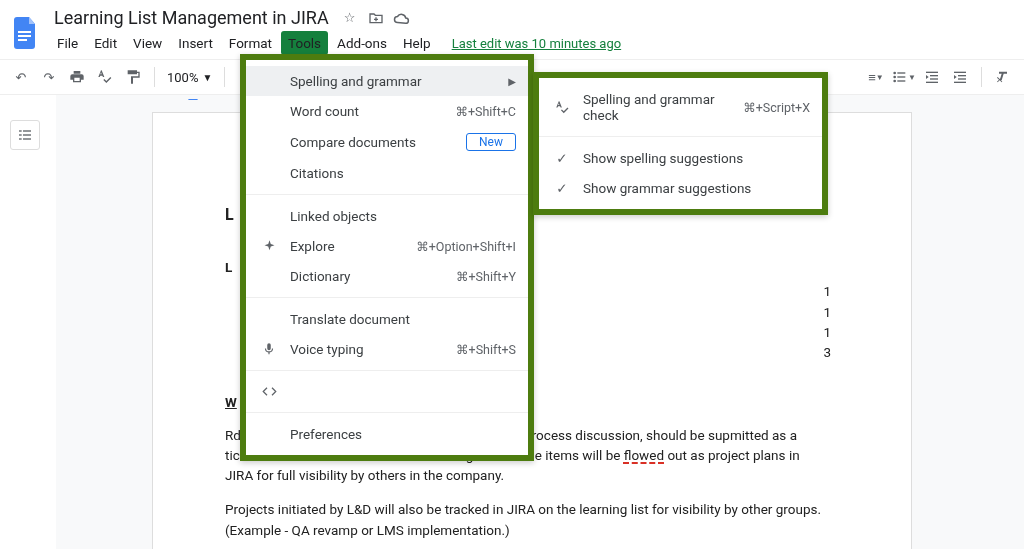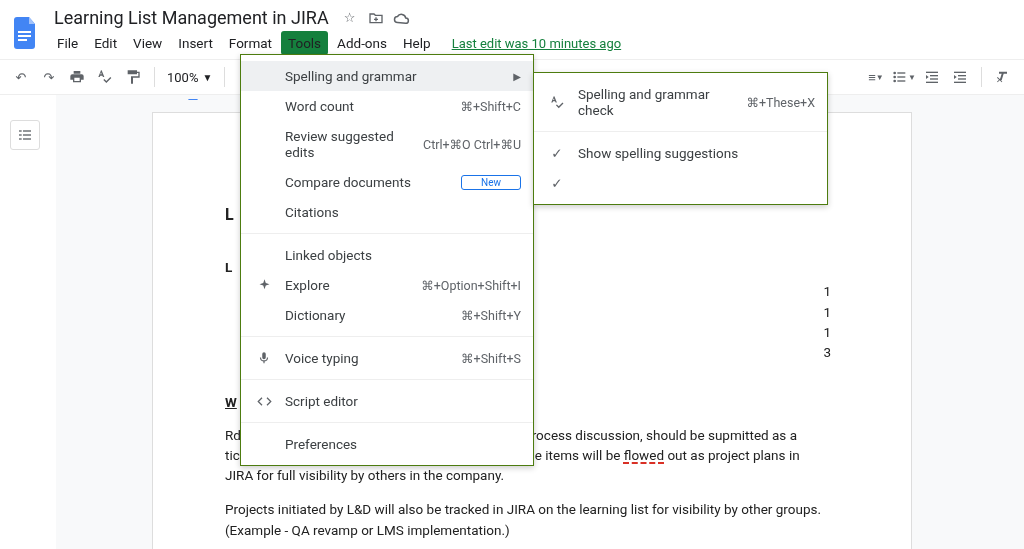--- a/index.html
+++ b/index.html
@@ -39,29 +39,29 @@
   .page-area { position:absolute; left:56px; right:0; top:100px; bottom:0; background:#f8f9fa; overflow:hidden;}
   .page { background:#fff; width: 760px; min-height:600px; margin: 12px auto 0 96px; border:1px solid #ddd; padding: 90px 80px 40px 72px; font-family: Arial, sans-serif; font-size:13.5px; color:#222; line-height:1.5;}
   .doc-h { font-size:16px; font-weight:bold; margin-bottom:30px;}
   .toc-row { display:flex; }
   .toc-row .pg { margin-left:auto;}
   .section-h { font-weight:bold; text-decoration:underline; margin:30px 0 12px 0;}
   .para { margin-bottom:14px;}
   .squig { text-decoration: underline dashed #d93025 1.5px; text-underline-offset:3px;}
 
   
-  .menu { position:absolute; top:54px; left:240px; width:294px; background:#fff; border:1px solid #4d7c0f; box-shadow: 0 2px 6px rgba(0,0,0,.2); z-index:20; padding: 6px 0;}
+  .menu { position:absolute; top:54px; left:240px; width:294px; background:#fff; border:6px solid #4d7c0f; box-shadow: 0 2px 6px rgba(0,0,0,.2); z-index:20; padding: 6px 0;}
   .mrow { display:flex; align-items:center; padding: 7px 12px 7px 14px; font-size:13.5px; color:#3c4043; cursor:pointer; gap:12px; position:relative;}
   .mrow.hl { background:#eef0f2;}
   .mrow .icon { width:18px; display:flex;align-items:center;justify-content:center; color:#5f6368; flex-shrink:0;}
   .mrow .label { flex:1;}
   .mrow .shortcut { color:#5f6368; font-size:12.5px; }
   .mrow .arrow { color:#5f6368; font-size:10px;}
   .msep { height:1px; background:#eee; margin:6px 0;}
-  .new-badge { border:1px solid #1a73e8; color:#1a73e8; font-size:10px; padding:1px 19px; border-radius:3px;}
+  .new-badge { border:1px solid #1a73e8; color:#1a73e8; font-size:12px; padding:1px 12px; border-radius:3px;}
 
   .submenu { left: 533px; top:72px; width:295px;}
 </style>
 </head>
 <body>
 
 <div class="header">
   <div class="logo">
     <svg viewBox="0 0 24 32">
         <path fill="#4285f4" d="M3 0h12l6 7v22a3 3 0 0 1-3 3H3a3 3 0 0 1-3-3V3a3 3 0 0 1 3-3z"></path>
@@ -218,25 +218,20 @@
       <span class="label">Spelling and grammar</span>
       <span class="arrow">▶</span>
   </div>
   <div class="mrow">
     <span class="icon"></span>
       <span class="label">Word count</span>
       <span class="shortcut">⌘+Shift+C</span>
   </div>
   <div class="mrow">
     <span class="icon"></span>
-      <span class="label">Review suggested edits</span>
-      <span class="shortcut">Ctrl+⌘O Ctrl+⌘U</span>
-  </div>
-  <div class="mrow">
-    <span class="icon"></span>
       <span class="label">Compare documents</span>
       <span class="new-badge">New</span>
   </div>
   <div class="mrow">
     <span class="icon"></span>
       <span class="label">Citations</span>
   </div>
   <div class="msep"></div>
   <div class="mrow">
     <span class="icon"></span>
@@ -251,55 +246,59 @@
       <span class="label">Explore</span>
       <span class="shortcut">⌘+Option+Shift+I</span>
   </div>
   <div class="mrow">
     <span class="icon"></span>
       <span class="label">Dictionary</span>
       <span class="shortcut">⌘+Shift+Y</span>
   </div>
   <div class="msep"></div>
   <div class="mrow">
+    <span class="icon"></span>
+      <span class="label">Translate document</span>
+  </div>
+  <div class="mrow">
     <span class="icon">
         <svg width="14" height="14" viewBox="0 0 24 24" fill="#5f6368">
           <path d="M12 14a3 3 0 003-3V5a3 3 0 00-6 0v6a3 3 0 003 3zm5-3a5 5 0 01-10 0H5a7 7 0 006 6.9V21h2v-3.1A7 7 0 0019 11z"></path>
         </svg>
       </span>
       <span class="label">Voice typing</span>
       <span class="shortcut">⌘+Shift+S</span>
   </div>
   <div class="msep"></div>
   <div class="mrow">
     <span class="icon">
         <svg width="15" height="15" viewBox="0 0 24 24" fill="none" stroke="#5f6368" stroke-width="2">
           <path d="M8 6l-6 6 6 6M16 6l6 6-6 6"></path>
         </svg>
       </span>
-      <span class="label">Script editor</span>
   </div>
   <div class="msep"></div>
   <div class="mrow">
     <span class="icon"></span>
       <span class="label">Preferences</span>
   </div>
 </div>
 
 <div class="menu submenu">
   <div class="mrow">
     <span class="icon">
         <svg width="15" height="15" viewBox="0 0 24 24" fill="#5f6368">
           <path d="M6 2l-4 10h2l1-2h3l1 2h2L7 2zm0 3l1 3H5zM20 12l-6 6-3-3-1.5 1.5L14 21l7.5-7.5z"></path>
         </svg>
       </span>
       <span class="label">Spelling and grammar check</span>
-      <span class="shortcut">⌘+These+X</span>
+      <span class="shortcut">⌘+Script+X</span>
   </div>
   <div class="msep"></div>
   <div class="mrow">
     <span class="icon">✓</span>
       <span class="label">Show spelling suggestions</span>
   </div>
   <div class="mrow">
     <span class="icon">✓</span>
+      <span class="label">Show grammar suggestions</span>
   </div>
 </div>
 
 </body></html>

